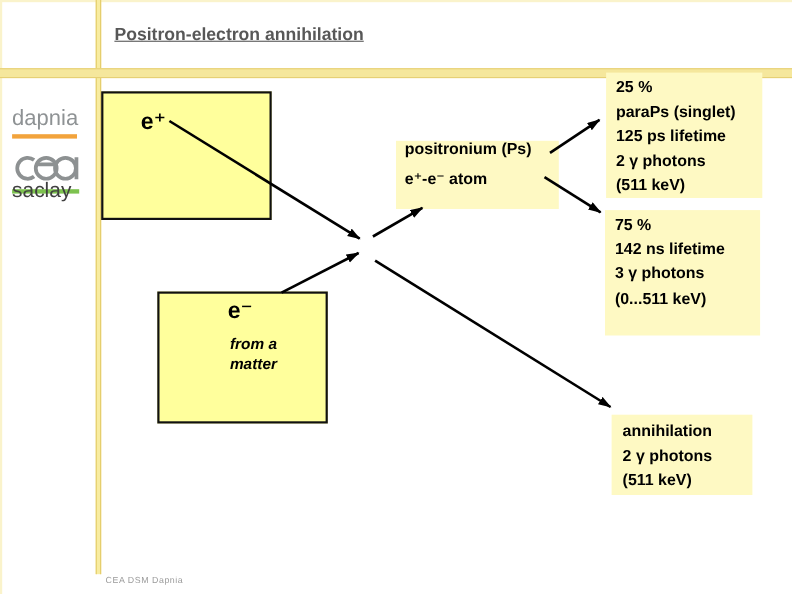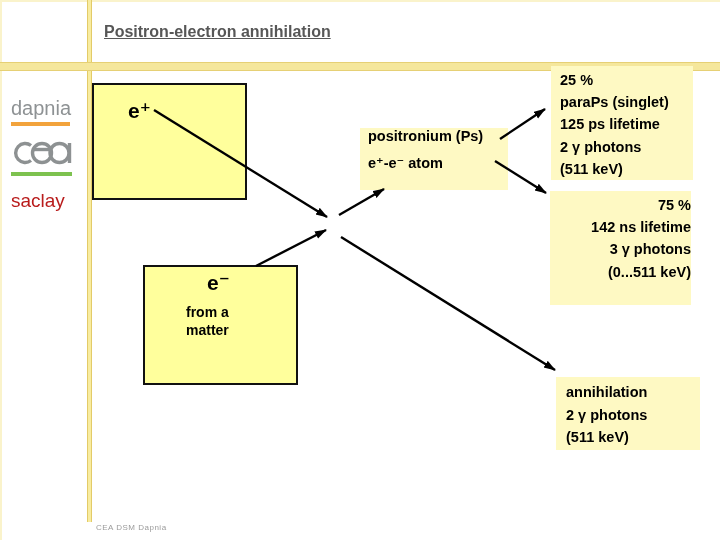--- a/index.html
+++ b/index.html
@@ -9,38 +9,38 @@
   .edge-left{position:absolute;left:0;top:0;width:2px;height:540px;background:#FAF3CB;}
   .vline{position:absolute;left:87px;top:0;width:3px;height:522px;background:#F8ECA0;border-left:1px solid #E3CB68;border-right:1px solid #E3CB68;}
   .hbar{position:absolute;left:0;top:62px;width:720px;height:7px;background:#F5E79C;border-top:1px solid #E6D075;border-bottom:1px solid #E6D075;}
   .title{position:absolute;left:104px;top:23px;font-size:16px;font-weight:bold;color:#575757;text-decoration:underline;}
   
   .dapnia{position:absolute;left:11px;top:97px;font-size:20px;color:#8E9294;}
   .rule{position:absolute;height:4px;}
   .rule.orange{left:11px;top:122px;width:59px;background:#F2A33C;}
   .rule.green{left:11px;top:172px;width:61px;background:#7DC24F;}
   .cea-svg{position:absolute;left:11px;top:137px;}
-  .saclay{position:absolute;left:11px;top:190px;font-size:19px;color:#b91c1c;}
+  .saclay{position:absolute;left:11px;top:163px;font-size:19px;color:#404040;}
   
   .box{position:absolute;box-sizing:border-box;color:#000;font-weight:bold;}
   .ybox{background:#FFFF9C;border:2px solid #111;}
   .cbox{background:#fef9c3;}
   .box-positron{left:92px;top:83px;width:155px;height:117px;}
   .box-electron{left:143px;top:265px;width:155px;height:120px;}
   .sym{font-size:21px;line-height:22px;}
   .box-positron .sym{margin:15px 0 0 34px;}
   .box-electron .sym{margin:5px 0 0 62px;}
   .desc{font-size:14px;line-height:19px;}
   .box-positron .desc{margin:17px 0 0 8px;}
-  .box-electron .desc{margin:9px 0 0 41px;line-height:18px;}
+  .box-electron .desc{margin:9px 0 0 64px;line-height:18px;font-style:italic;}
   .box-ps{left:360px;top:128px;width:148px;height:62px;padding:0 0 0 8px;font-size:14.5px;}
   .box-ps .l2{margin-top:11px;}
   .box-para{left:551px;top:66px;width:142px;height:114px;padding:3px 0 0 9px;font-size:14.5px;line-height:22.2px;}
-  .box-ortho{left:550px;top:191px;width:141px;height:114px;padding:3px 0 0 9px;font-size:14.5px;line-height:22.2px;text-align:right;}
-  .box-annih{left:556px;top:377px;width:144px;height:73px;padding:4px 0 0 10px;font-size:14.5px;line-height:22.5px;}
+  .box-ortho{left:550px;top:191px;width:141px;height:114px;padding:3px 0 0 9px;font-size:14.5px;line-height:22.2px;}
+  .box-annih{left:556px;top:377px;width:128px;height:73px;padding:4px 0 0 10px;font-size:14.5px;line-height:22.5px;}
   .footer{position:absolute;left:96px;top:523px;font-size:8px;color:#9B9B9B;letter-spacing:0.5px;text-align:center;}
   .arrows{position:absolute;left:0;top:0;pointer-events:none;}
 </style>
 </head>
 <body>
 
 <div class="slide">
 
   <div class="edge-top"></div>
   <div class="edge-left"></div>

